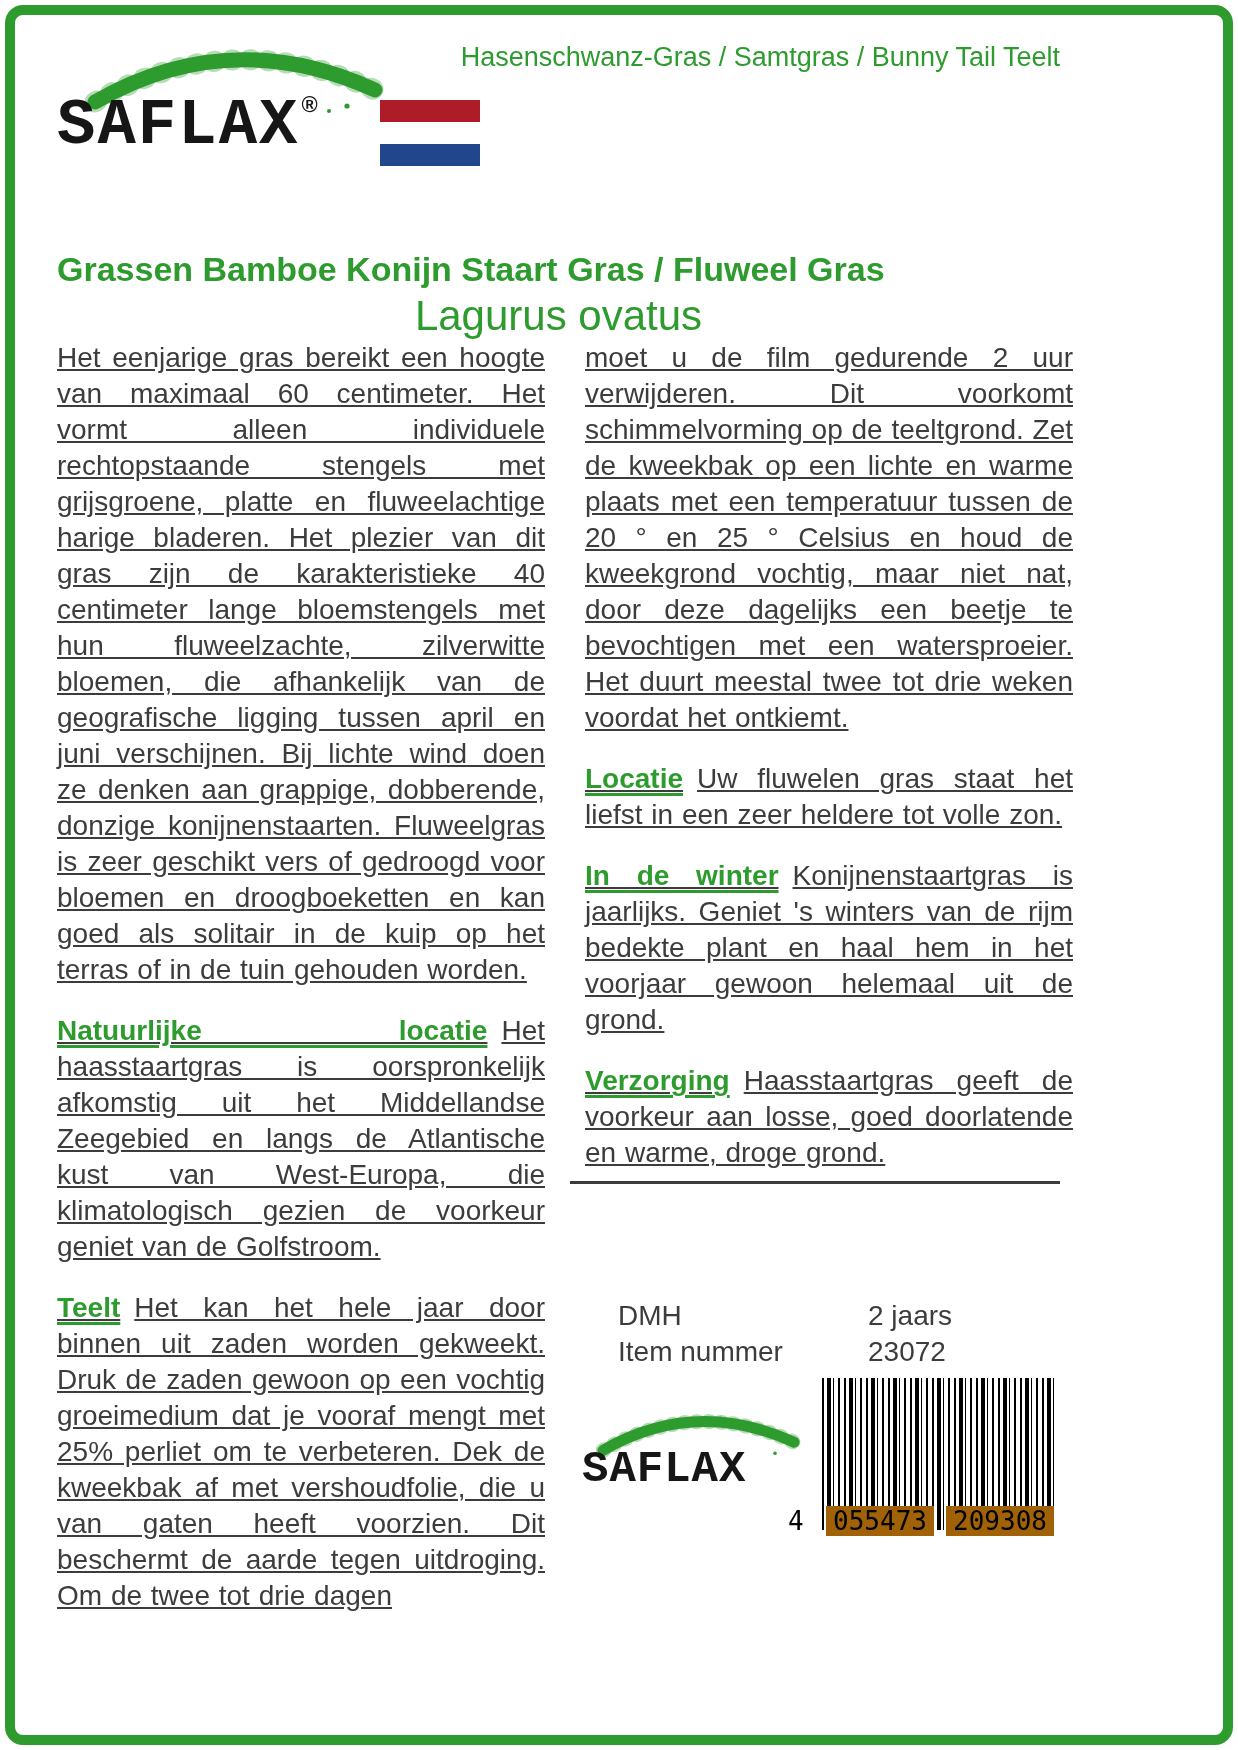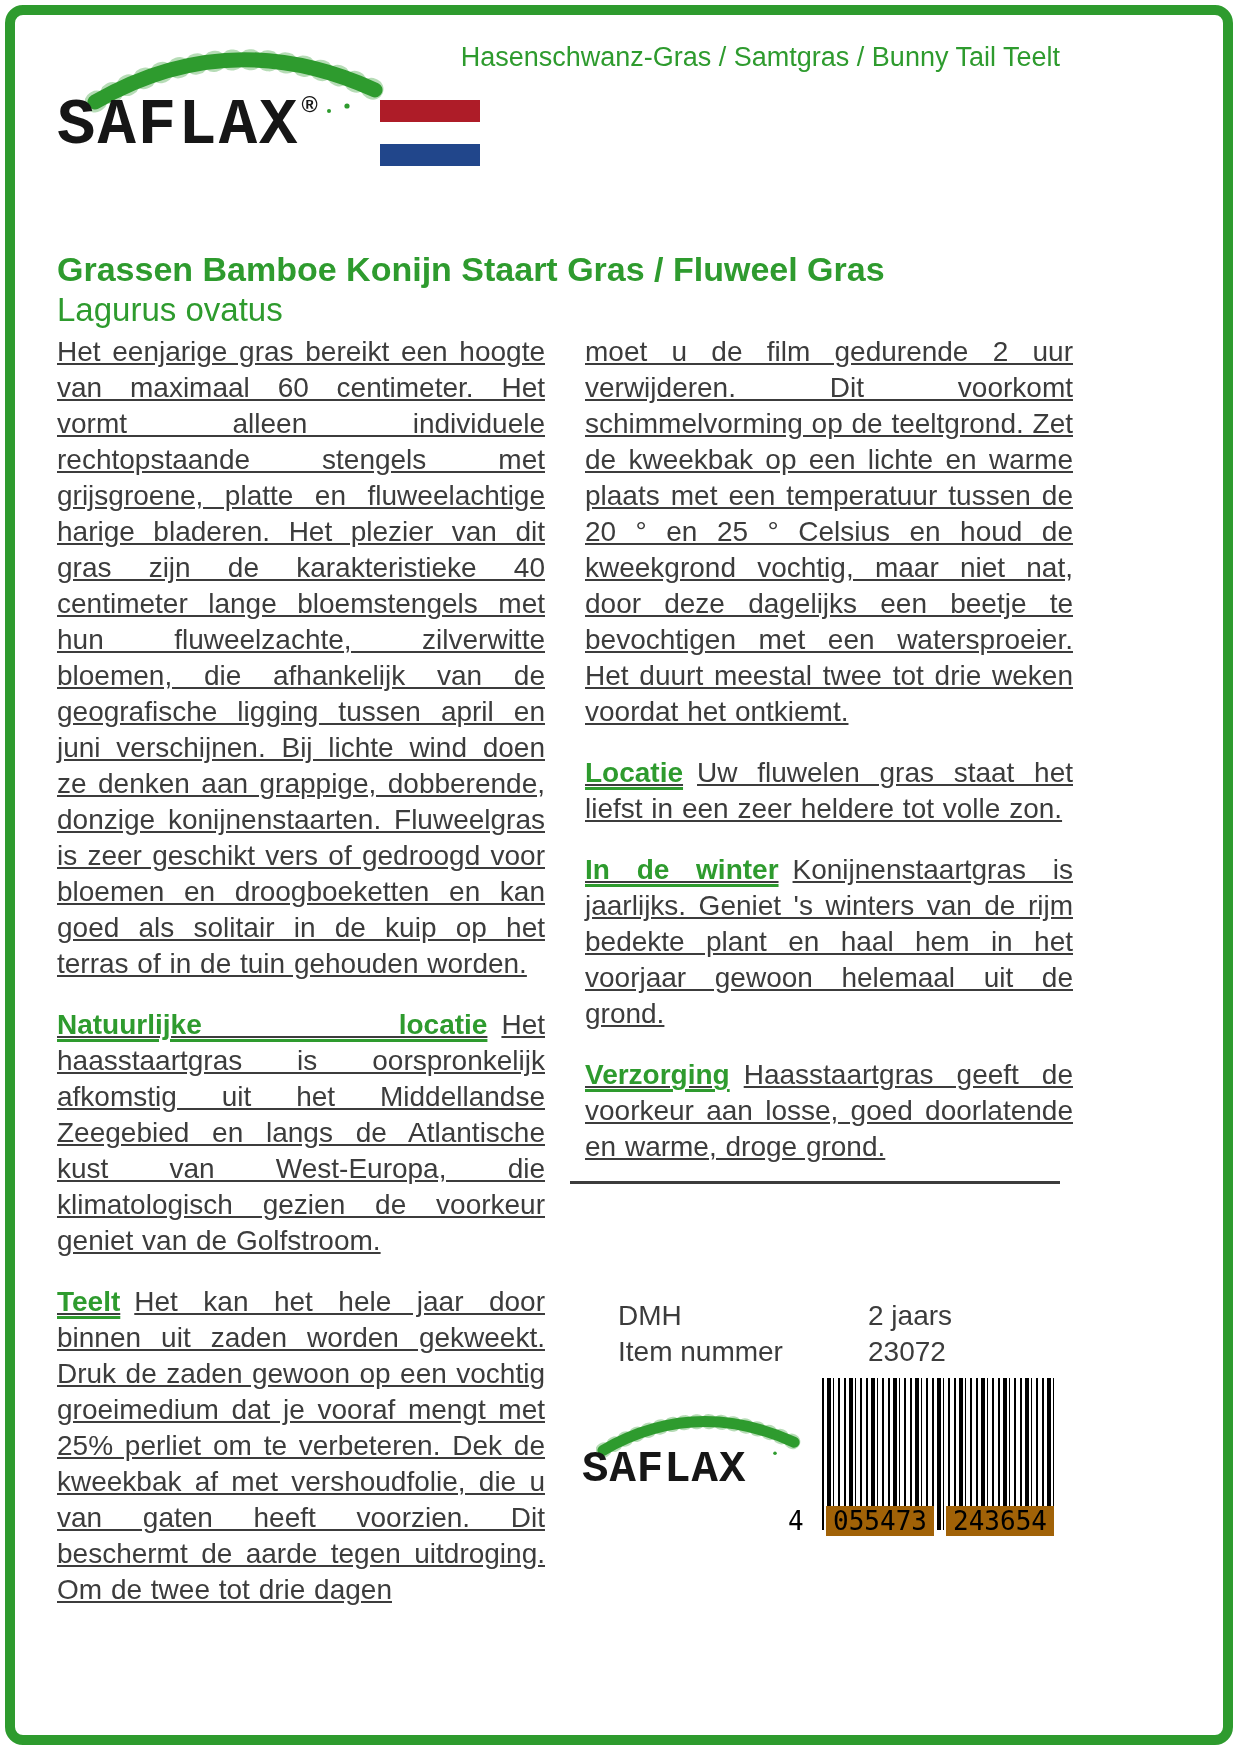--- a/index.html
+++ b/index.html
@@ -48,21 +48,21 @@
   }
 
   
   .title{
     color:var(--green,#2E9B2E);
     font-size:34px;font-weight:bold;
     margin:44px 0 0 0;line-height:42px;
   }
   .latin{
     color:var(--green,#2E9B2E);
-    font-size:33px;text-align:left;line-height:40px;
+    font-size:42px;text-align:center;margin-top:6px;line-height:40px;
   }
 
   
   .cols{display:flex;gap:40px;margin-top:4px;text-decoration:underline;}
   .col{
     flex:0 0 488px;width:488px;
     font-size:28px;line-height:36px;
     text-align:justify;
     hyphens:auto;-webkit-hyphens:auto;
     word-spacing:1px;
@@ -176,18 +176,18 @@
           <path d="M10 68 Q145 -10 290 56" fill="none" stroke="#2E9B2E" stroke-width="22" stroke-linecap="round" stroke-dasharray="2 16" opacity="0.35"></path>
           <circle cx="262" cy="72" r="2.6" fill="#2E9B2E"></circle>
         </svg>
         <span class="brand">SAFLAX</span>
       </div>
       <div class="barcode">
         <div class="bars"></div>
         <div class="digits">
           <span class="digit-lead">4</span>
           <span class="digit-g1">055473</span>
-          <span class="digit-g2">243654</span>
+          <span class="digit-g2">209308</span>
         </div>
       </div>
     </div>
   </div>
 </div>
 
 </body></html>

